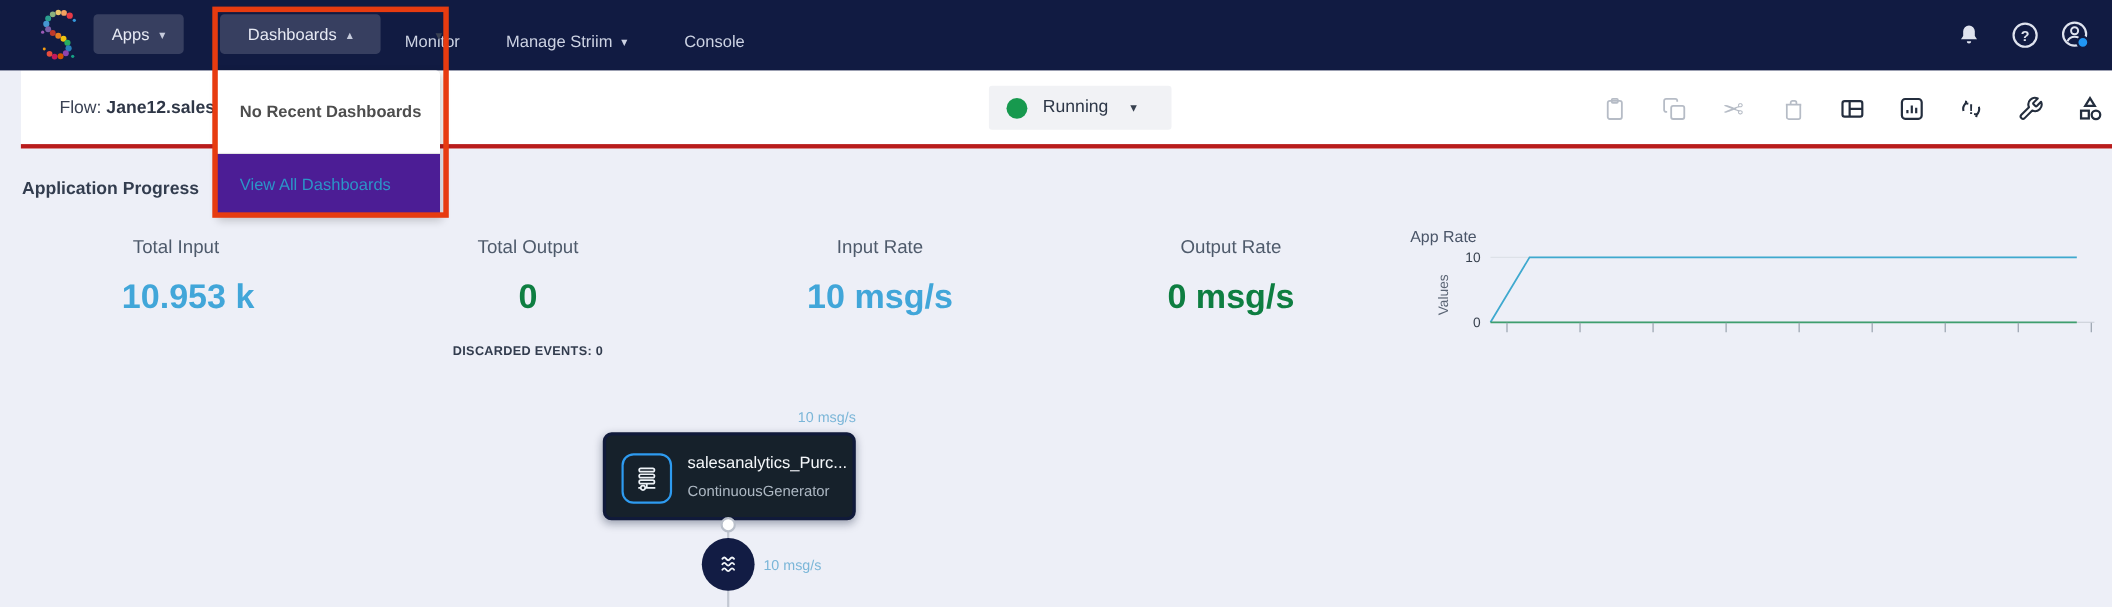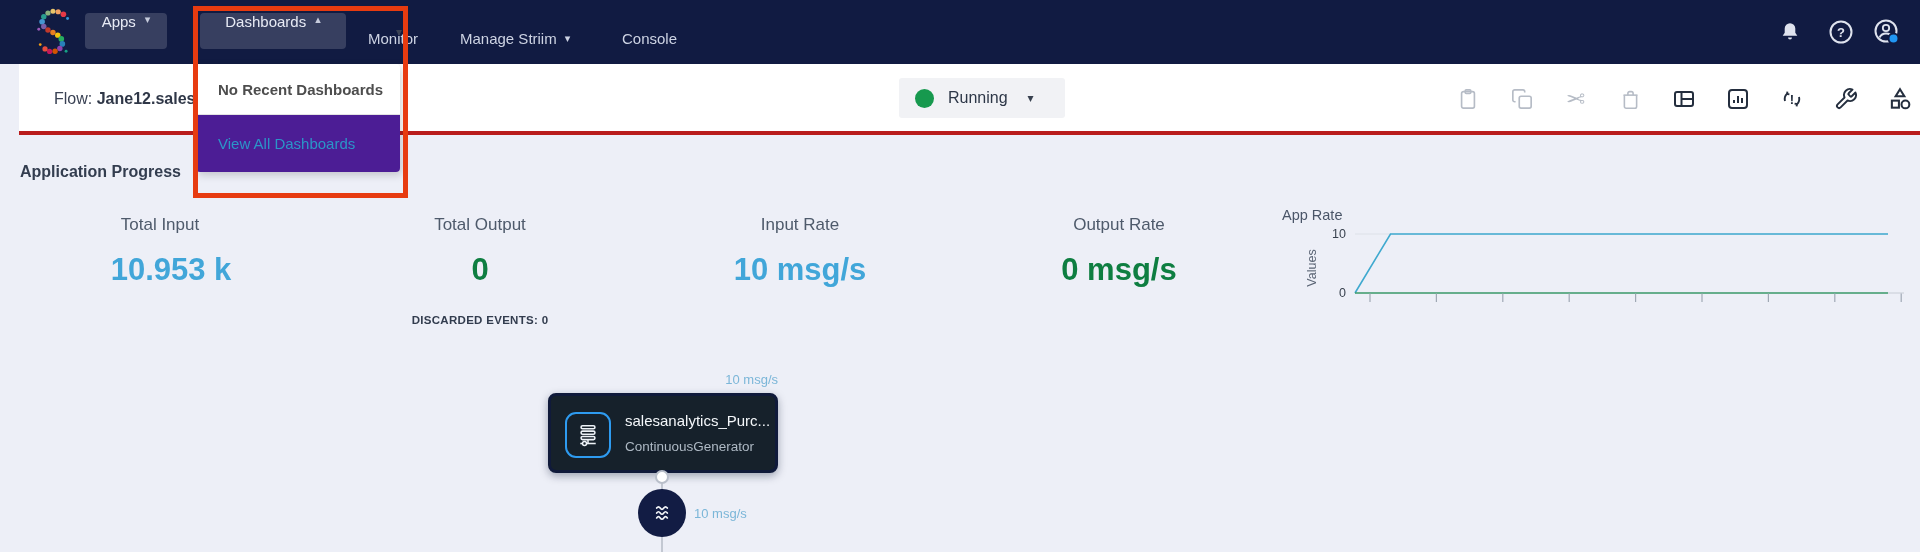--- a/index.html
+++ b/index.html
@@ -4,21 +4,21 @@
 <style>
   * { margin:0; padding:0; box-sizing:border-box; }
   html,body { width:1920px; height:552px; overflow:hidden; }
   body { font-family:"Liberation Sans", sans-serif; background:#edeff7; position:relative; }
 
   
   .navbar { position:absolute; left:0; top:0; width:1920px; height:64px; background:#111b42; z-index:10; }
   .logo { position:absolute; left:32px; top:8px; }
   .nav-btn { position:absolute; top:13px; height:36px; background:rgba(255,255,255,0.16); border:none;
              border-radius:4px; color:#e7eaf4; font-size:15px; font-family:inherit; cursor:pointer;
-             display:flex; justify-content:center; gap:9px; }
+             display:flex; align-items:center; justify-content:center; gap:9px; }
   .nav-btn .caret { font-size:11px; color:#c6cbdc; }
   .nav-link { position:absolute; top:0; height:77px; display:flex; align-items:center; color:#cdd3e3;
               font-size:15px; cursor:pointer; gap:8px; }
   .nav-right-icon { position:absolute; top:17px; width:30px; height:30px; display:flex; align-items:center;
                     justify-content:center; cursor:pointer; background:none; border:none; }
 
   
   .flowbar { position:absolute; left:0; top:64px; width:1920px; height:71px; background:#ffffff;
              border-bottom:4px solid #b91c1c; z-index:5;margin-left:19px; }
   .flow-title { position:absolute; left:35px; top:0; height:70px; display:flex; align-items:center;
@@ -63,21 +63,21 @@
   .node-port { position:absolute; left:655px; top:470px; width:14px; height:14px; border-radius:50%;
                background:#ffffff; border:2px solid #b9bfca; z-index:3; }
   .stream-node { position:absolute; left:638px; top:489px; width:48px; height:48px; border-radius:50%;
                  background:#121c44; z-index:3; display:flex; align-items:center; justify-content:center;
                  cursor:pointer; }
   .stream-rate { position:absolute; left:694px; top:506px; font-size:13px; color:#7bb6d8; z-index:3; }
 
   
   .dd-panel { position:absolute; left:196px; top:64px; width:204px; background:#ffffff; z-index:40;
               border-radius:0 4px 4px 4px; box-shadow:2px 3px 8px rgba(0,0,0,0.18); }
-  .dd-row1 { height:51px; display:flex; align-items:center; padding-left:22px; font-size:15px;
+  .dd-row1 { height:76px; display:flex; align-items:center; padding-left:22px; font-size:15px;
              font-weight:600; color:#4d4d4d; border-bottom:1px solid #e3e3e3; }
   .dd-row2 { height:57px; display:flex; align-items:center; padding-left:22px; font-size:15px;
              color:#2b95c8; background:#4c1d95; border-radius:0 0 4px 4px; cursor:pointer; }
 
   
   .red-box { position:absolute; left:193px; top:6px; width:215px; height:192px;
              border:5px solid #e73b10; z-index:50; pointer-events:none; }
 </style>
 </head>
 <body>

